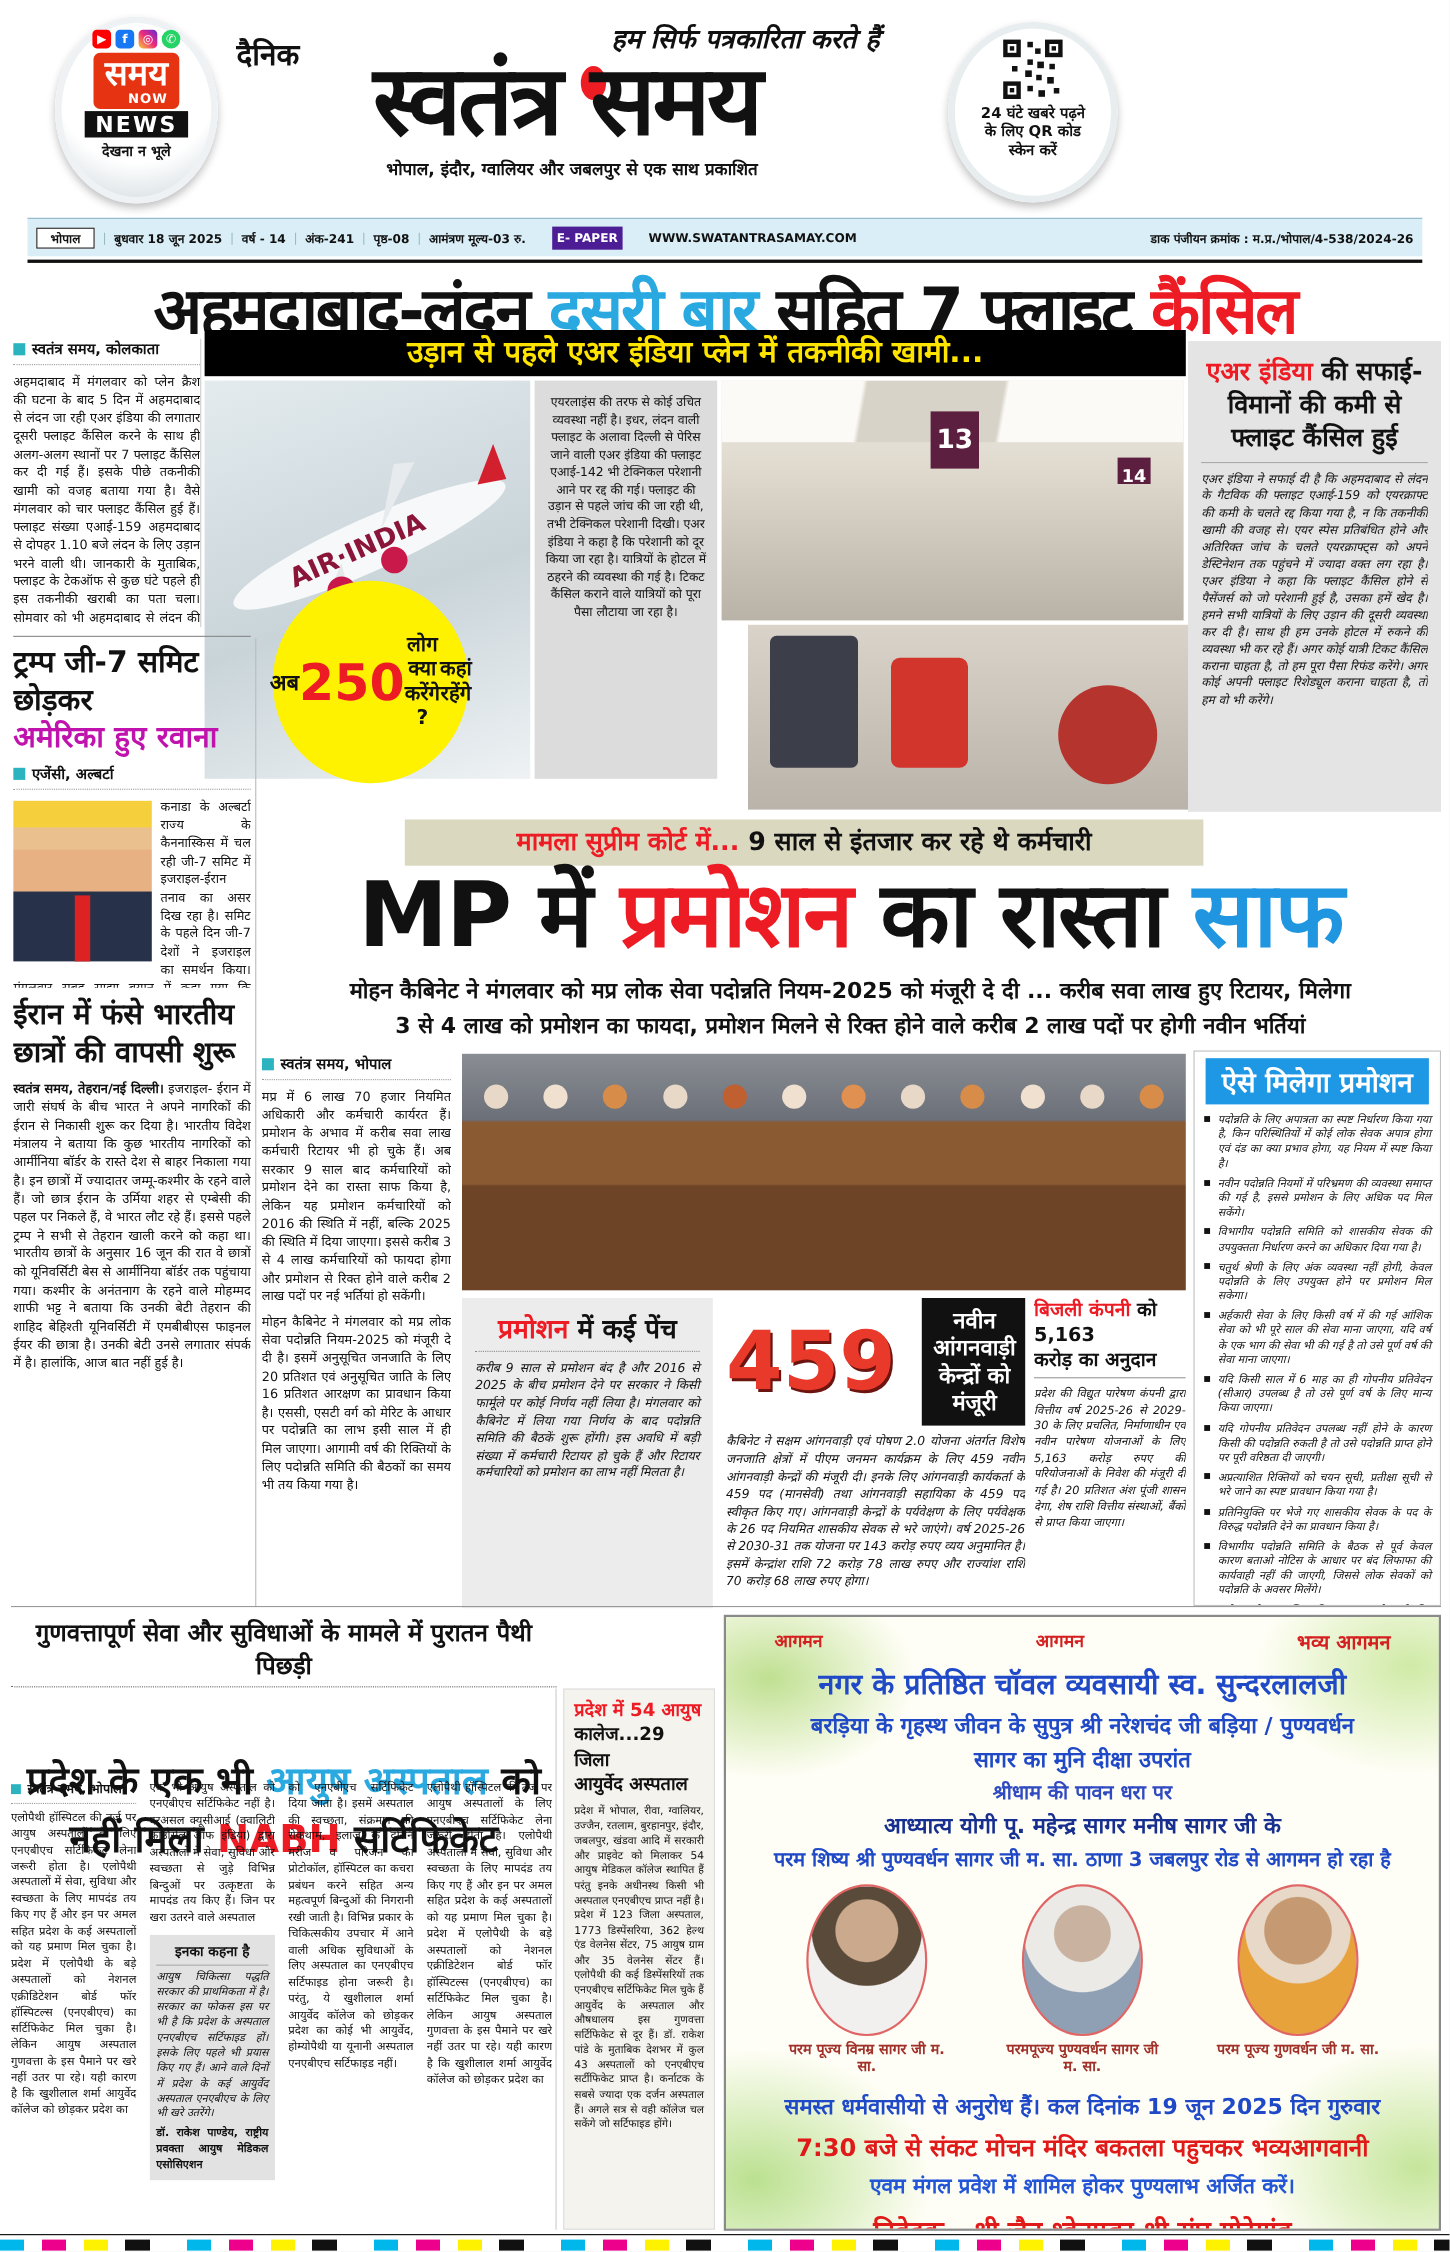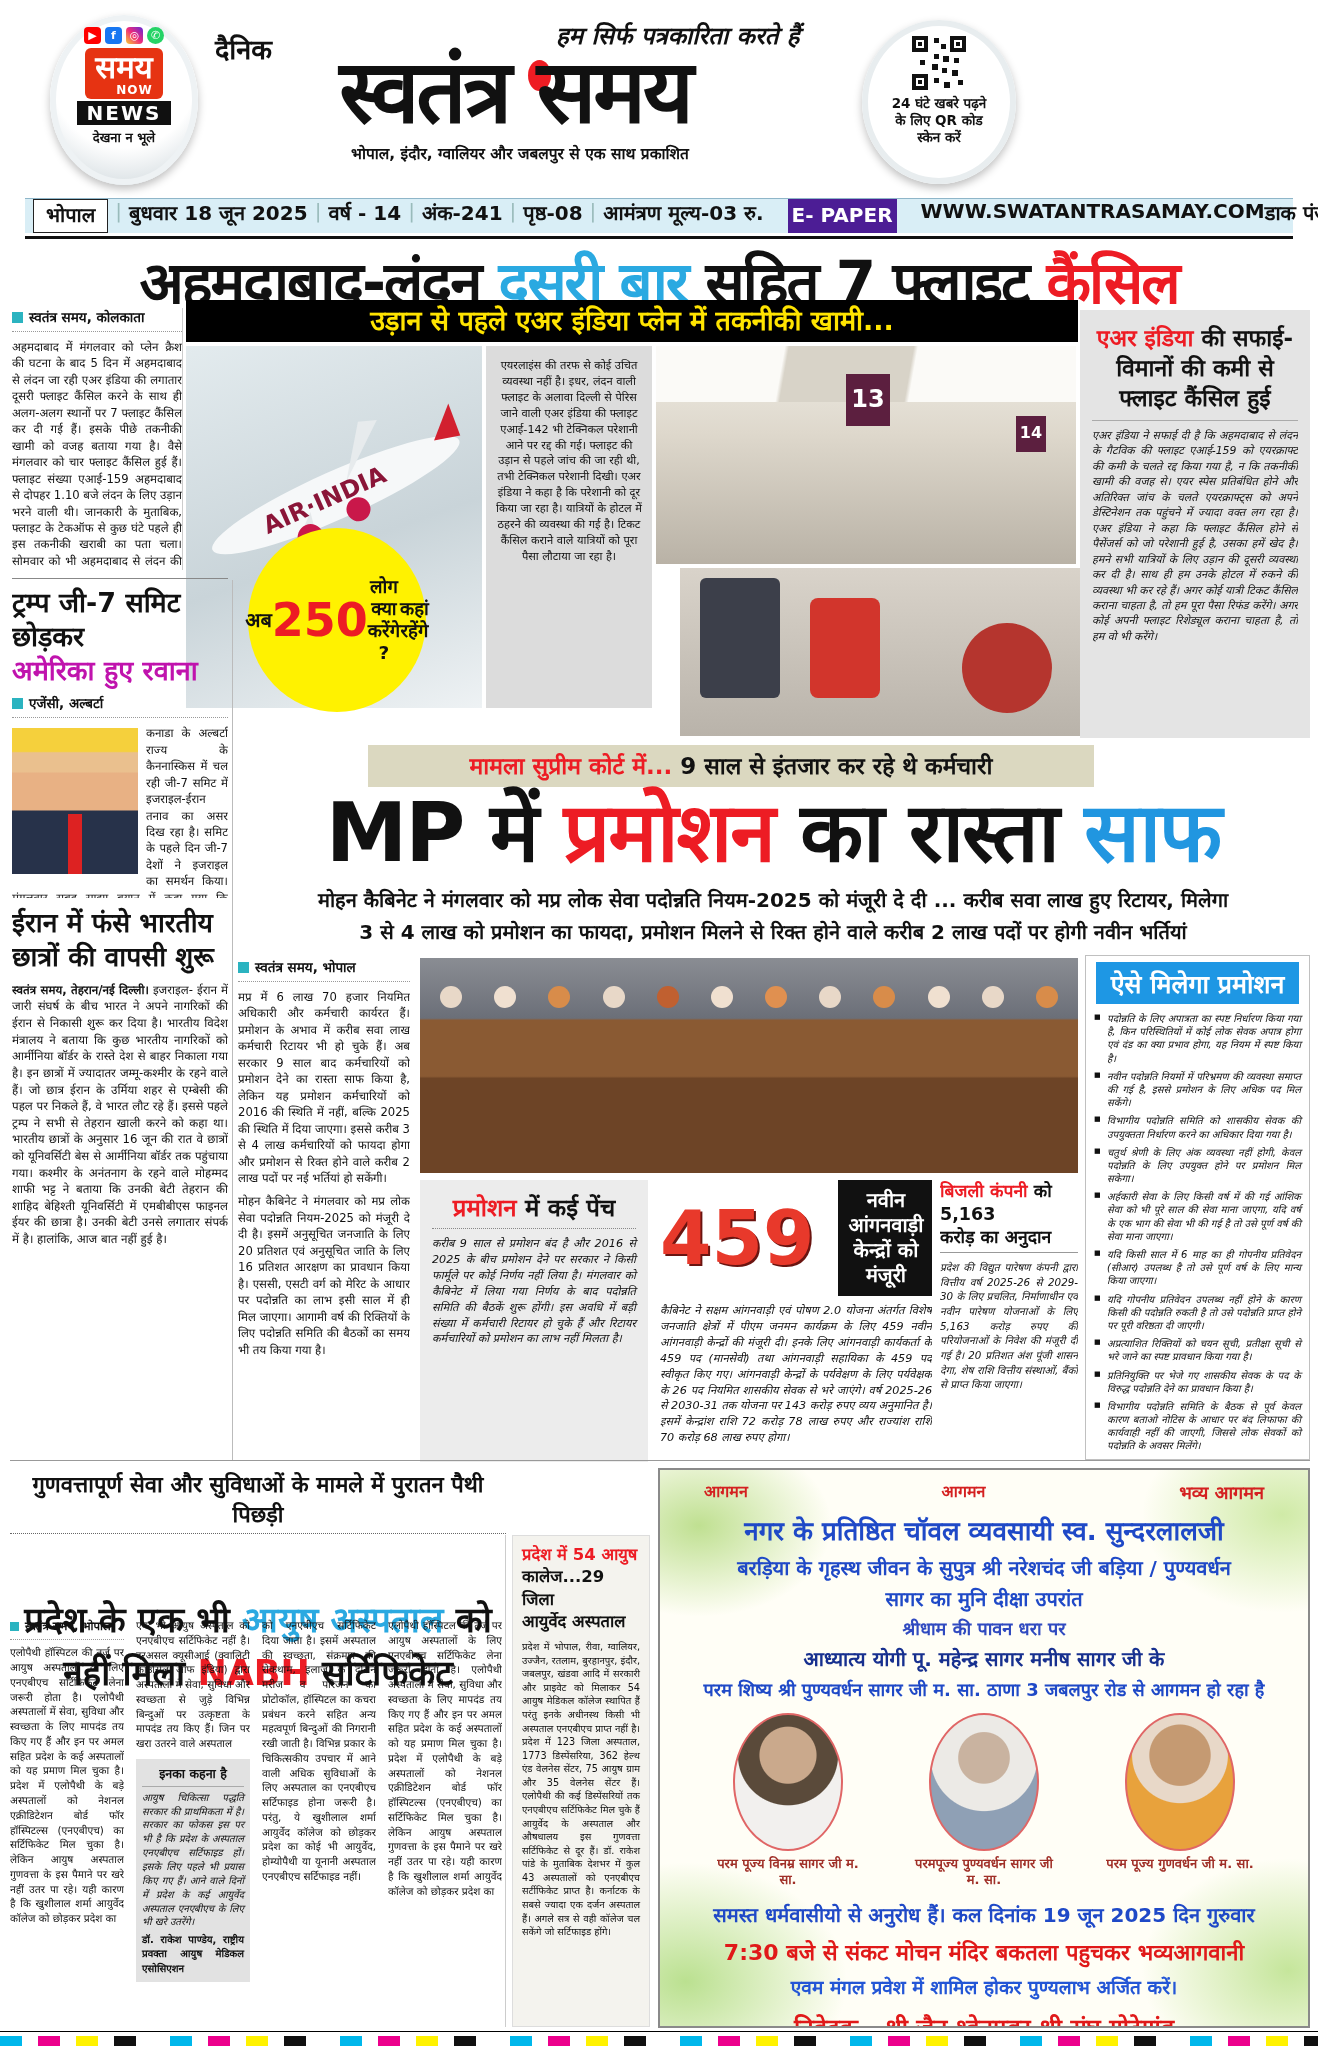--- a/index.html
+++ b/index.html
@@ -27,21 +27,21 @@
   .slogan{left:556px;top:18px;font-size:24px;font-weight:bold;font-style:italic;}
   .mast-title{left:205px;top:48px;width:620px;text-align:center;font-size:88px;font-weight:800;
        letter-spacing:-3px;line-height:1.0;}
   .cities{left:240px;top:142px;width:560px;text-align:center;font-size:15.5px;font-weight:bold;}
   .qr-badge{left:862px;top:20px;width:154px;height:164px;border-radius:50%;background:#fff;
        box-shadow:0 4px 8px rgba(0,0,0,.25), inset 0 0 0 6px #e8edef;
        display:flex;flex-direction:column;align-items:center;padding-top:14px;box-sizing:border-box;}
   .qr-cap{font-size:13.5px;font-weight:bold;text-align:center;line-height:1.25;margin-top:3px;}
   
   .infobar{left:25px;top:198px;width:1268px;height:35px;background:#d9eef6;
-       border-top:1px solid #8fb6c9;display:flex;font-size:20px;font-weight:bold;
+       border-top:1px solid #8fb6c9;display:flex;align-items:center;font-size:11px;font-weight:bold;
        box-sizing:border-box;padding:0 8px;white-space:nowrap;}
   .infobar .sep{color:#9bb;margin:0 7px;font-weight:normal;}
   .ed-box{border:1.5px solid #222;background:#fff;padding:1px 12px;}
   .epaper{background:#4c1d95;color:#fff;padding:4px 4px;margin:0 24px;}
   .postal{margin-left:auto;}
   .black-rule{left:25px;top:236px;width:1268px;height:3px;background:#101010;}
   
   .hl1{left:10px;top:241px;width:1298px;text-align:center;font-size:58px;font-weight:800;
        letter-spacing:-2px;white-space:nowrap;}
   .c-blue{color:#2aa9e1;} .c-red{color:#ed1c24;} .c-mag{color:#c013ad;} .c-blue2{color:#2196e0;}
@@ -277,21 +277,21 @@
         <text x="72" y="158" font-size="24" font-weight="bold" fill="#8a1538">AIR·INDIA</text>
       </g>
     </svg>
   </div>
 
   <div class="abs mid-box">एयरलाइंस की तरफ से कोई उचित व्यवस्था नहीं है। इधर, लंदन वाली फ्लाइट के अलावा दिल्ली से पेरिस जाने वाली एअर इंडिया की फ्लाइट एआई-142 भी टेक्निकल परेशानी आने पर रद्द की गई। फ्लाइट की उड़ान से पहले जांच की जा रही थी, तभी टेक्निकल परेशानी दिखी। एअर इंडिया ने कहा है कि परेशानी को दूर किया जा रहा है। यात्रियों के होटल में ठहरने की व्यवस्था की गई है। टिकट कैंसिल कराने वाले यात्रियों को पूरा पैसा लौटाया जा रहा है।</div>
 
   <div class="ph airport-photo">
     <div class="roof"></div>
     <div class="gate-sign" style="left:190px;top:28px;width:44px;height:52px;font-size:24px;line-height:50px;">13</div>
-    <div class="gate-sign" style="right:30px;top:70px;width:30px;height:36px;font-size:16px;line-height:34px;">14</div>
+    <div class="gate-sign" style="right:30px;top:70px;width:30px;height:24px;font-size:16px;line-height:34px;">14</div>
   </div>
 
   <div class="ph lug-photo">
     <div class="lug-dark"></div>
     <div class="lug-case"></div>
     <div class="lug-red2"></div>
   </div>
 
   <div class="abs y-circle">
     <span class="yc1">अब</span>

